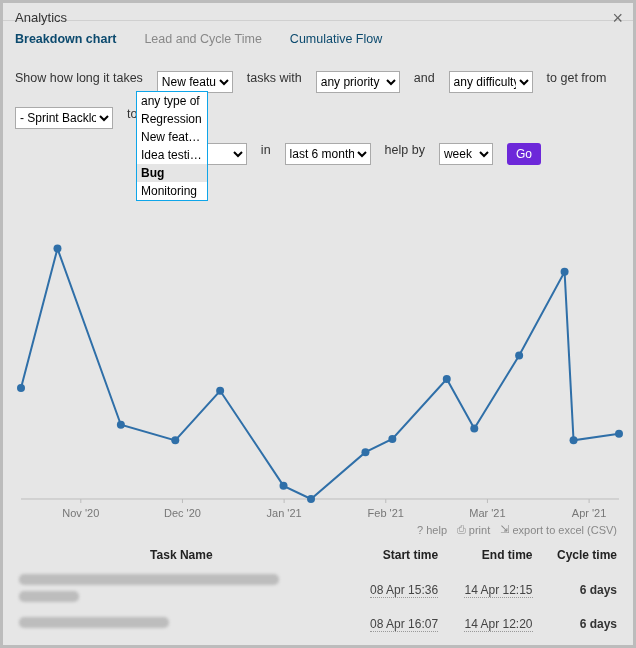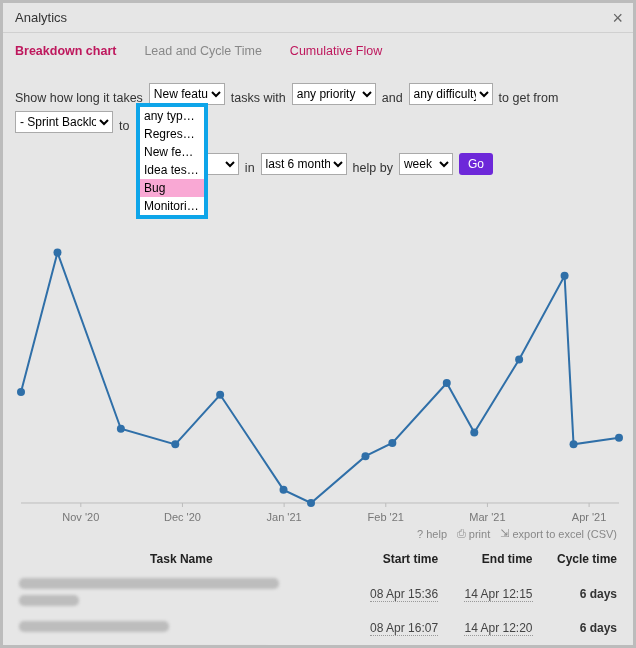--- a/index.html
+++ b/index.html
@@ -1,38 +1,38 @@
 <!DOCTYPE html>
 <html><head>
 <meta charset="utf-8">
 <style>
   * { box-sizing: border-box; margin: 0; padding: 0; font-family: Arial, Helvetica, sans-serif; }
   body { width: 636px; height: 648px; background:#bcbcbc; position:relative; overflow:hidden; }
   .dlg { position:absolute; left:2px; top:2px; width:632px; height:644px; background:#e6e6e6; border:1px solid #bcbcbc; }
-  .header { height:30px; line-height:30px; padding:0 12px; font-size:13px; color:#333; position:relative; border-bottom:1px solid #d0d0d0;}
+  .header { height:18px; line-height:30px; padding:0 12px; font-size:13px; color:#333; position:relative; border-bottom:1px solid #d0d0d0;}
   .close { position:absolute; right:10px; top:0; font-size:18px; color:#666; cursor:pointer; }
   .tabs { height:36px; padding:0 12px; display:flex; gap:28px; align-items:center; font-size:12.5px; }
   .tabs a { text-decoration:none; }
-  .tab-active { color:#be185d; font-weight:600; }
+  .tab-active { color:#0c4a6e; font-weight:600; }
   .tab-inactive { color:#888; }
   .body { padding:14px 12px 0 12px; position:relative; height:calc(100% - 66px); overflow:hidden; }
-  .line { font-size:12.5px; color:#333; display:flex; flex-wrap:wrap; align-items:flex-end; gap:6px; min-height:28px; }
+  .line { font-size:12.5px; color:#333; display:flex; flex-wrap:wrap; align-items:flex-start; gap:14px; min-height:28px; }
   .line2 { margin-top:14px; }
   select { font-size:12px; height:22px; border:1px solid #aaa; background:#fff; }
   select.s-type { width:76px; }
   select.s-prio { width:84px; }
   select.s-diff { width:84px; }
   select.s-from { width:98px; }
   select.s-to   { width:90px; }
   select.s-per  { width:86px; }
   select.s-grp  { width:54px; }
   .go { background:#6d28d9; color:#fff; border:none; border-radius:3px; font-size:12px; height:22px; padding:0 9px; cursor:pointer; }
-  .dropdown-open { position:absolute; left:133px; top:34px; width:72px; background:#fff; border:4px solid #0ea5e9; font-size:12px; z-index:5; }
+  .dropdown-open { position:absolute; left:133px; top:34px; width:72px; background:#fff; border:1px solid #0ea5e9; font-size:12px; z-index:5; }
   .dropdown-open div { padding:2px 4px; white-space:nowrap; overflow:hidden; text-overflow:ellipsis; cursor:pointer;}
-  .dropdown-open div.hl { background:#f9a8d4; }
+  .dropdown-open div.hl { background:#e5e5e5;font-weight:bold; }
   .chart-wrap { position:relative; margin-top:48px; height:302px; }
   svg.chart { width:610px; height:302px; display:block; }
   .toolbar { display:flex; justify-content:flex-end; gap:10px; font-size:11px; color:#888; padding:2px 4px 6px 0;}
   .toolbar span { cursor:pointer; display:inline-flex; align-items:center; gap:3px;}
   table.data { width:100%; font-size:12px; border-collapse:collapse; }
   table.data th { text-align:center; font-weight:700; color:#222; padding:6px 4px; }
   table.data th.r, table.data td.r { text-align:right; }
   table.data td { padding:6px 4px; color:#333; }
   table.data td .dt { border-bottom:1px dotted #999; color:#444; }
   .blur { display:inline-block; height:11px; border-radius:5px; background:rgba(140,140,140,.45); filter:blur(1.4px); }

